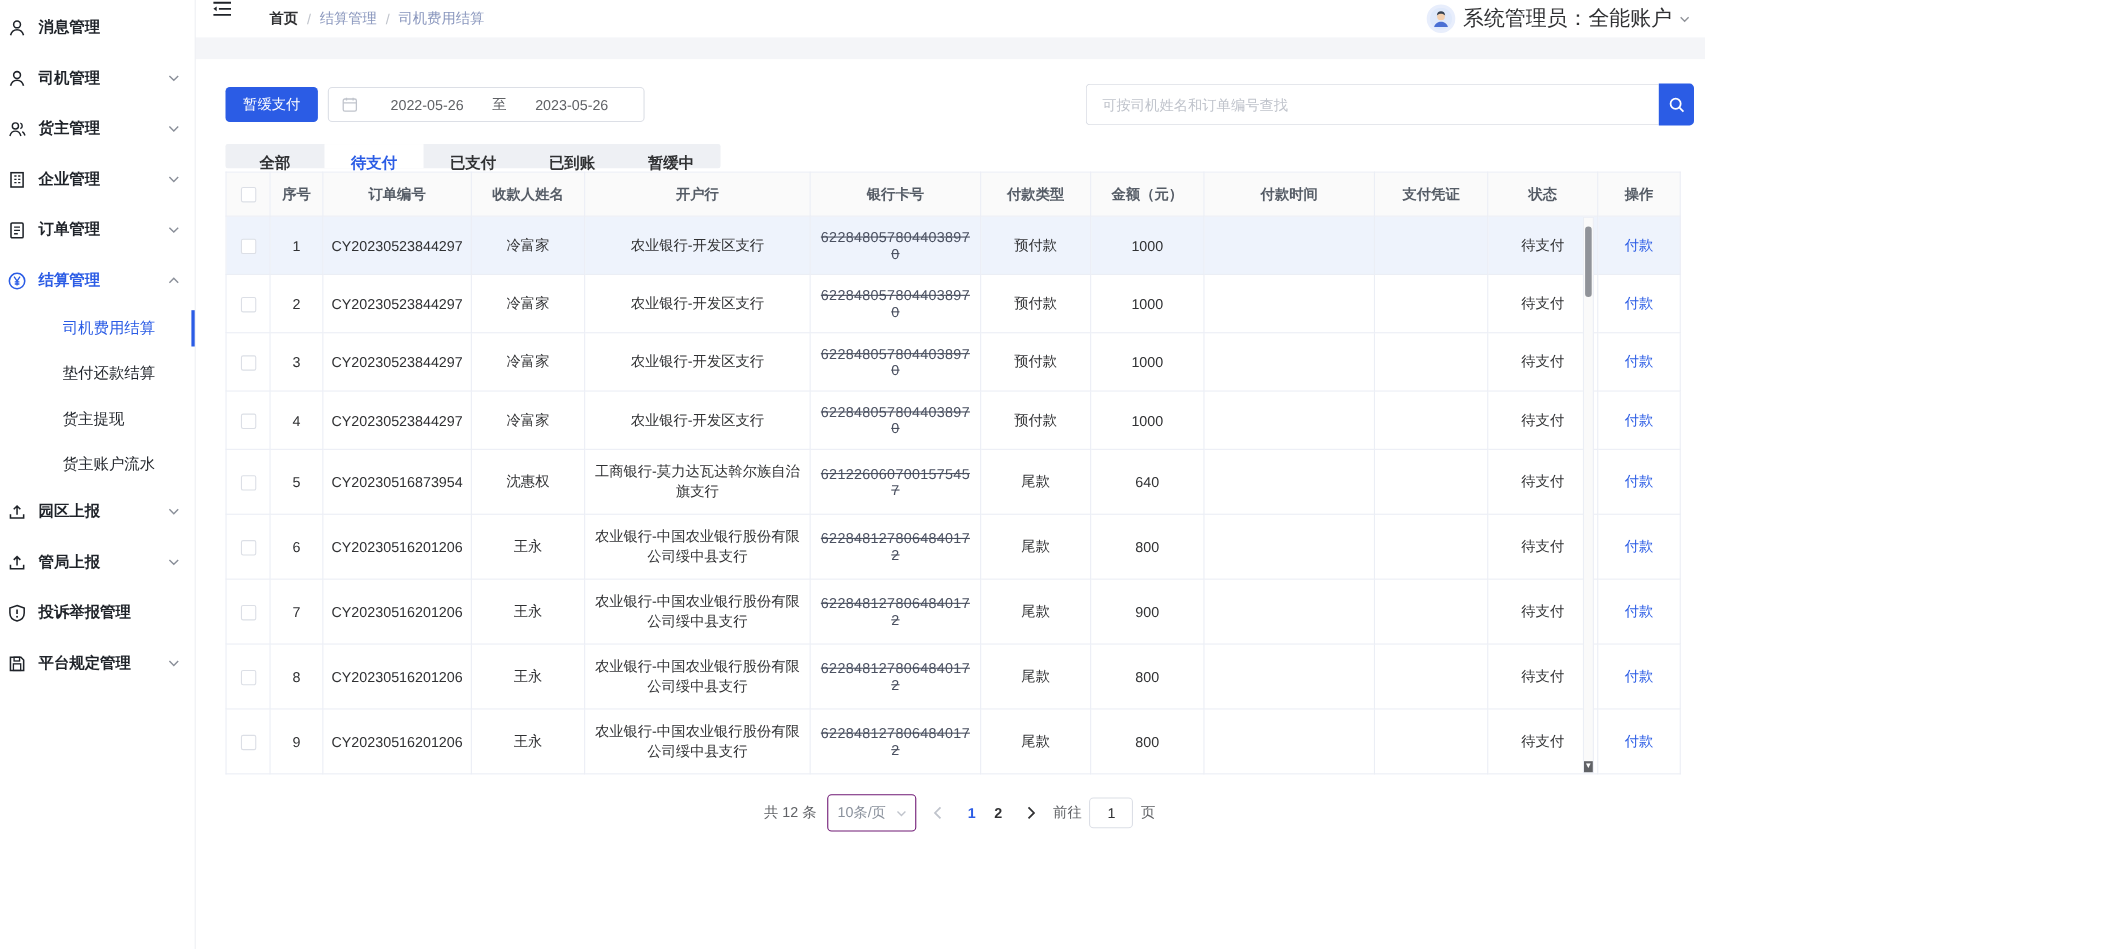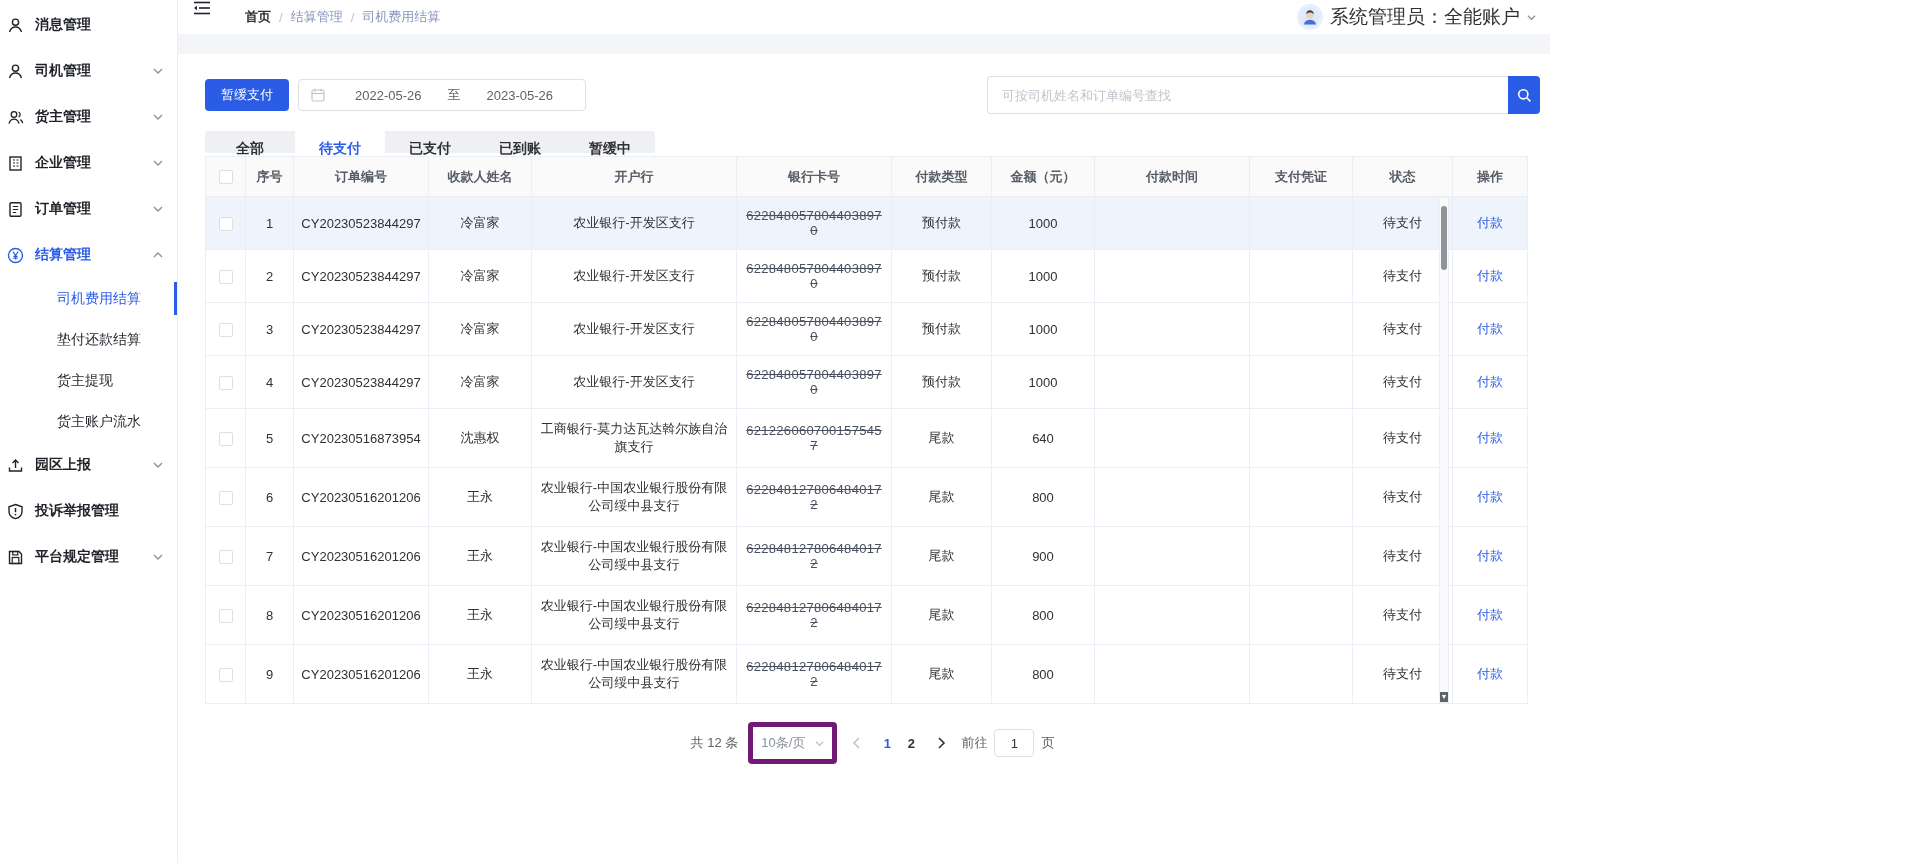--- a/index.html
+++ b/index.html
@@ -68,21 +68,21 @@
   tr.hl td { background:#eef3fc; }
   .cb { display:inline-block; width:14px; height:14px; border:1px solid #dcdfe6; border-radius:2px; background:#fff; vertical-align:middle; cursor:pointer; }
   .card-no { text-decoration:line-through; color:#4a5060; letter-spacing:0.3px; }
   .pay-link { color:#2b5ce5; cursor:pointer; }
   .vscroll { position:absolute; top:41px; bottom:1px; right:0; width:10px; background:#fafafa; border:1px solid #ebeef5; }
   .vthumb { position:absolute; top:8px; left:1px; width:6px; height:64px; border-radius:3px; background:#909399; cursor:pointer; }
   .varrow { position:absolute; bottom:0; left:0; width:8px; height:10px; background:#606266; color:#fff; font-size:7px; line-height:10px; text-align:center; cursor:pointer; }
 
   
   .pagination { margin-top:18px; display:flex; align-items:center; justify-content:center; gap:10px; font-size:13px; color:#606266; }
-  .psize { height:28px; border:5px solid #701a75; border-radius:4px; display:flex; align-items:center; padding:16px 8px; gap:10px; color:#8a919c; cursor:pointer; background:#fff; }
+  .psize { height:28px; border:1px solid #701a75; border-radius:4px; display:flex; align-items:center; padding:16px 8px; gap:10px; color:#8a919c; cursor:pointer; background:#fff; }
   .psize .car { display:inline-flex; color:#c0c4cc; }
   .psize .car svg { width:9px; height:9px; }
   .parrow { display:inline-flex; cursor:pointer; padding:4px; }
   .parrow svg { width:10px; height:12px; }
   .parrow.prev { color:#c0c4cc; }
   .parrow.next { color:#303133; }
   .pno { min-width:24px; text-align:center; cursor:pointer; font-weight:700; color:#303133; }
   .pno.cur { color:#2b5ce5; }
   .goto { display:flex; align-items:center; gap:7px; color:#606266; }
   .goto input { width:40px; height:28px; border:1px solid #dcdfe6; border-radius:4px; text-align:center; font-size:13px; color:#303133; outline:none; font-family:inherit; }
@@ -179,20 +179,34 @@
         <div class="sb-sub">货主提现</div>
         <div class="sb-sub">货主账户流水</div>
         <div class="sb-item">
           <span class="sb-icon">
             <svg viewBox="0 0 17 17">
               <path d="M2.5 10.5v3.5h12v-3.5" fill="none" stroke="currentColor" stroke-width="1.4"></path>
               <path d="M8.5 11V3.2M5.5 6L8.5 3l3 3" fill="none" stroke="currentColor" stroke-width="1.4"></path>
             </svg>
           </span>
           <span class="sb-label">园区上报</span>
+          <span class="sb-chev">
+            <svg viewBox="0 0 10 6">
+              <path d="M1 1l4 4 4-4" stroke="currentColor" stroke-width="1.3" fill="none"></path>
+            </svg>
+          </span>
+        </div>
+        <div class="sb-item">
+          <span class="sb-icon">
+            <svg viewBox="0 0 17 17">
+              <path d="M2.5 10.5v3.5h12v-3.5" fill="none" stroke="currentColor" stroke-width="1.4"></path>
+              <path d="M8.5 11V3.2M5.5 6L8.5 3l3 3" fill="none" stroke="currentColor" stroke-width="1.4"></path>
+            </svg>
+          </span>
+          <span class="sb-label">管局上报</span>
           <span class="sb-chev">
             <svg viewBox="0 0 10 6">
               <path d="M1 1l4 4 4-4" stroke="currentColor" stroke-width="1.3" fill="none"></path>
             </svg>
           </span>
         </div>
         <div class="sb-item">
           <span class="sb-icon">
             <svg viewBox="0 0 17 17">
               <path d="M8.5 1.5l6.5 2.3v4.4c0 3.8-2.7 6.4-6.5 7.4-3.8-1-6.5-3.6-6.5-7.4V3.8z" fill="none" stroke="currentColor" stroke-width="1.4"></path>

